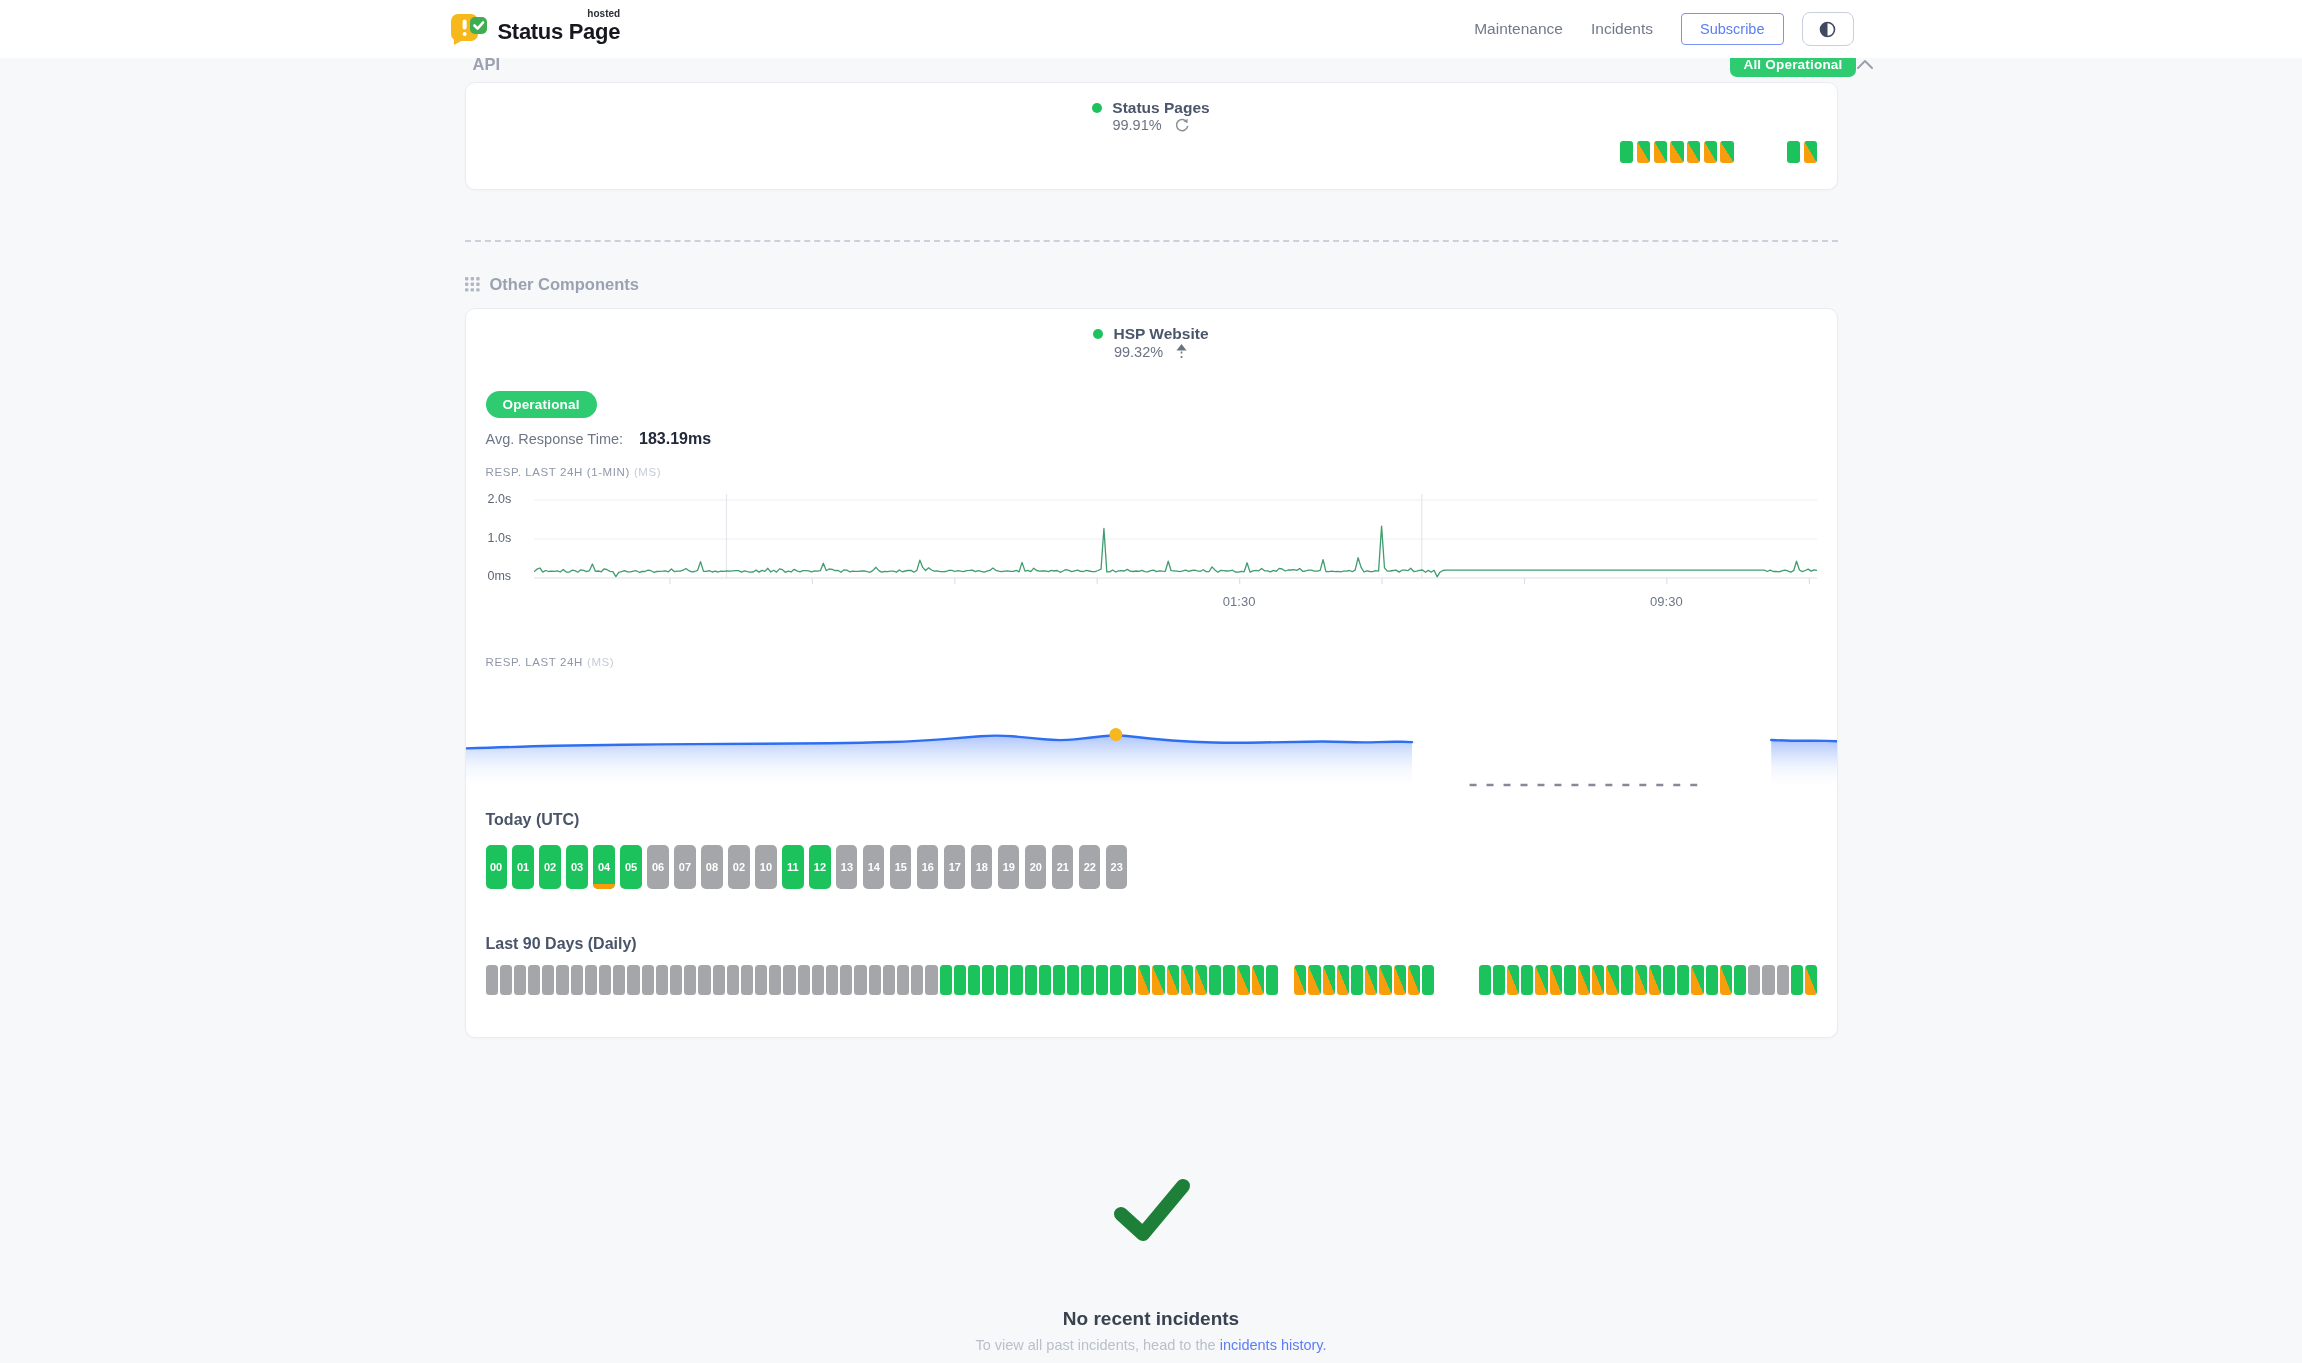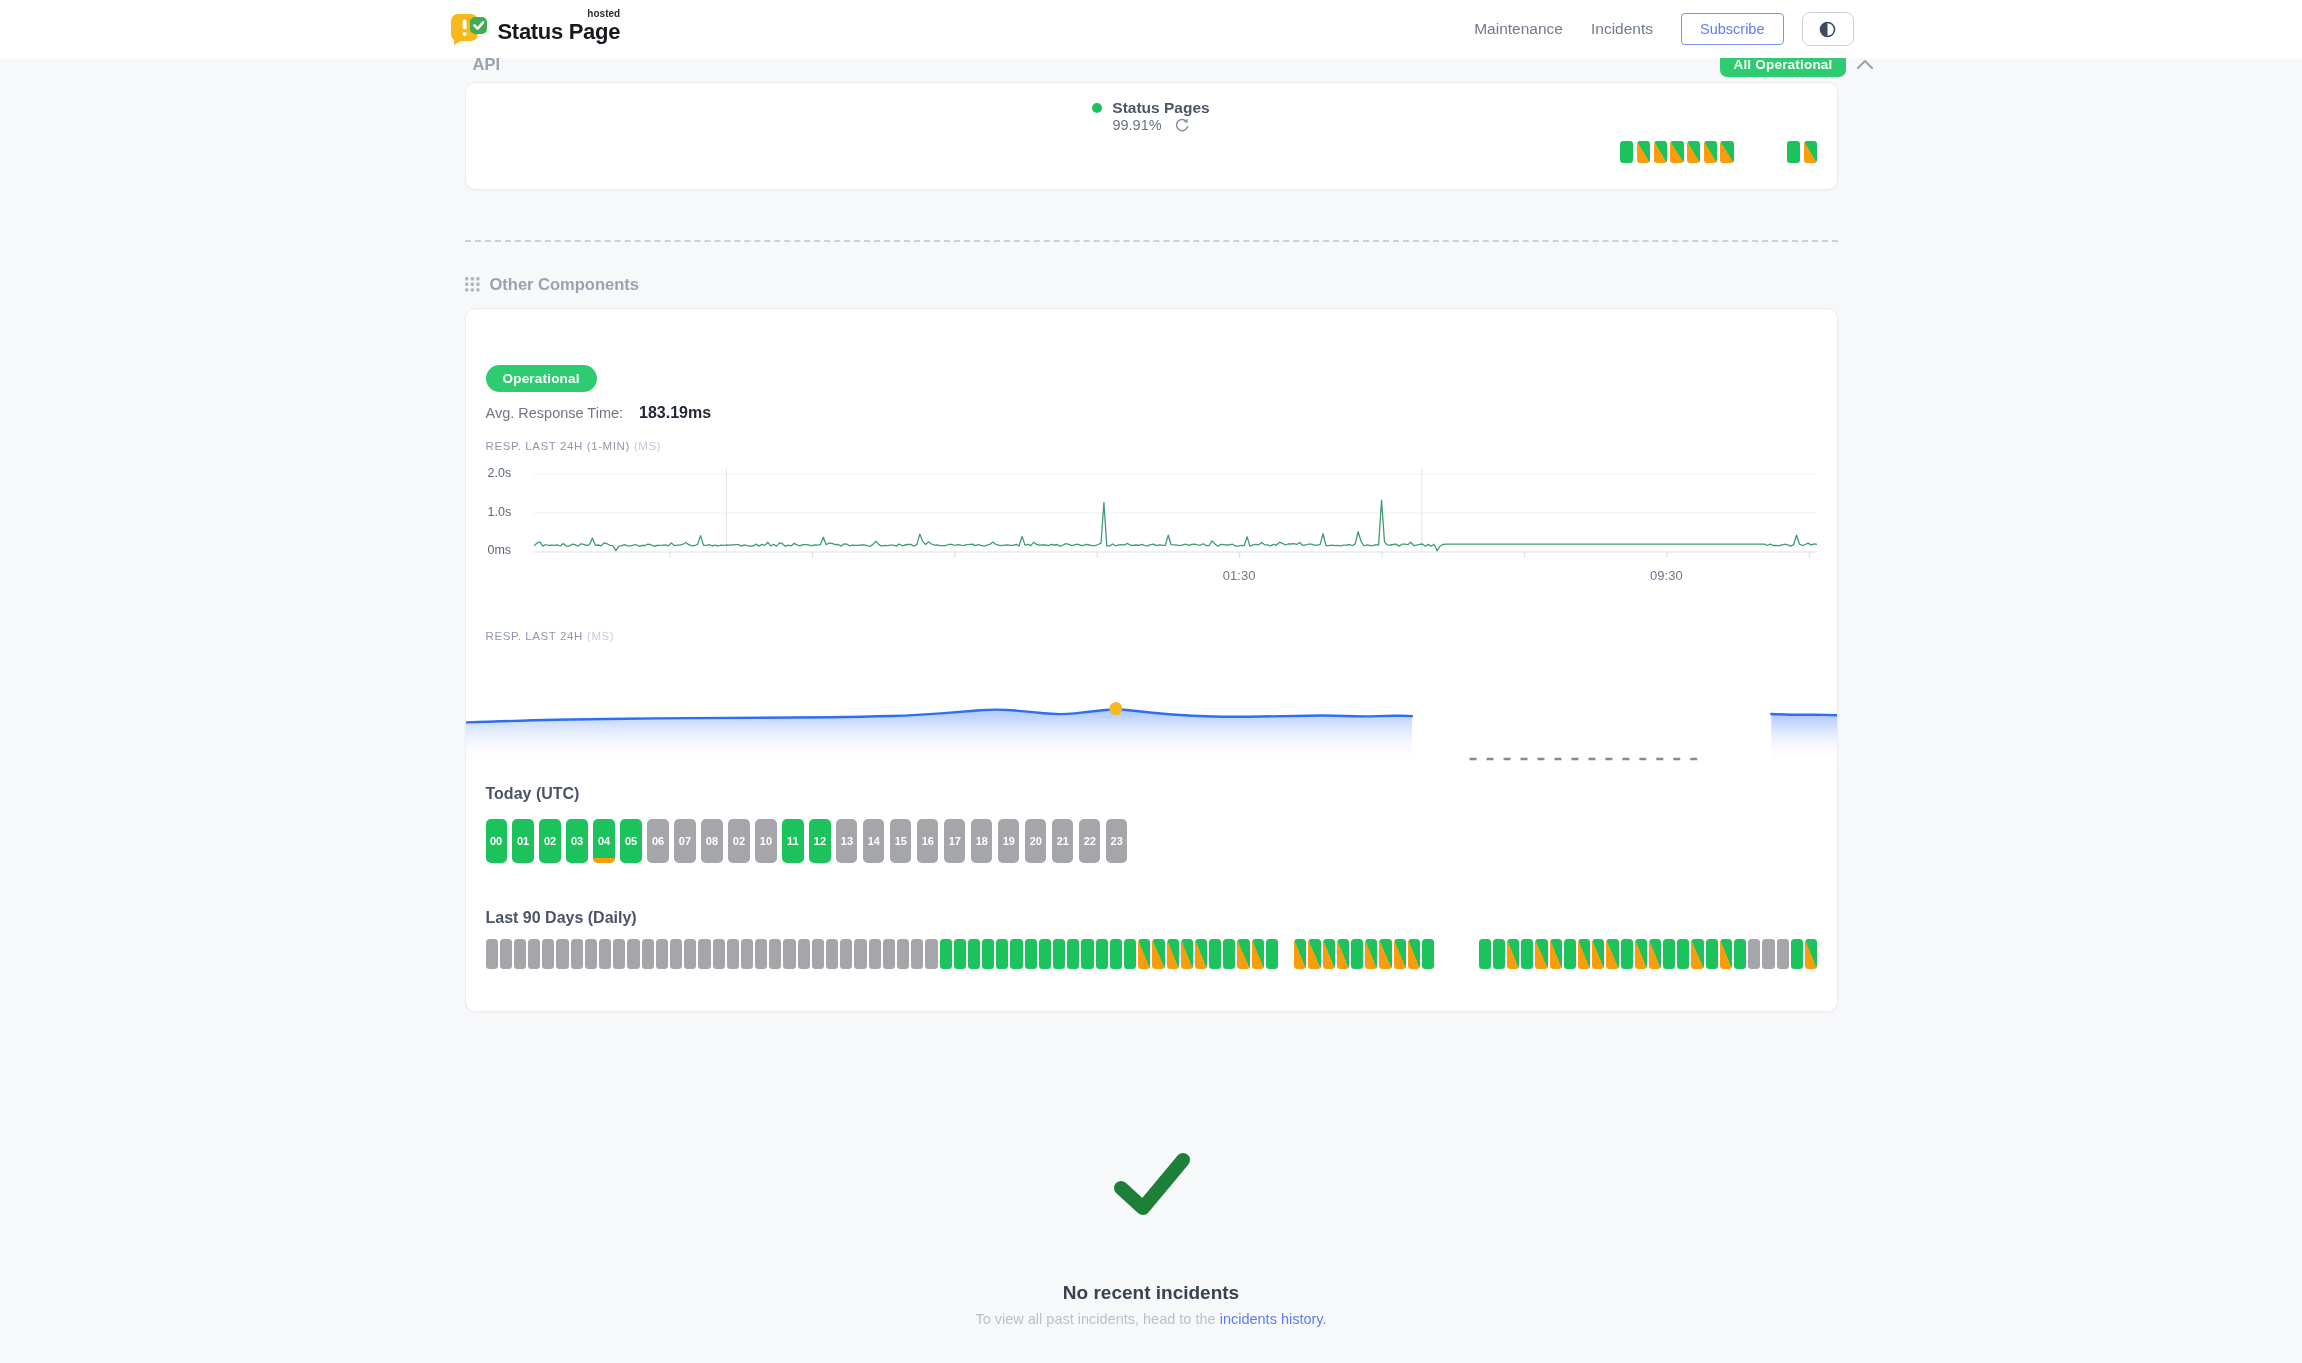--- a/index.html
+++ b/index.html
@@ -31,21 +31,21 @@
   }
   .theme-btn {
     width:52px; height:34px; background:#fff; border:1.5px solid #c9cfdd; border-radius:8px;
     display:flex; align-items:center; justify-content:center; cursor:pointer;
   }
 
   
   .sec-head { display:flex; align-items:center; justify-content:space-between; height:24px; }
   .sec-title { font-size:16.5px; font-weight:600; color:#9aa2b1; padding-left:8px; display:flex; align-items:center; gap:10px; }
   .sec-title.no-pad { padding-left:0; }
-  .sec-right { display:flex; align-items:center; gap:10px; margin-right:-36px; }
+  .sec-right { display:flex; align-items:center; gap:0; margin-right:-36px; }
   .badge-all {
     background:var(--badge-green); color:#fff; font-size:13.5px; font-weight:700;
     padding:5px 13px; border-radius:7px; letter-spacing:0.2px;
   }
   .chev { cursor:pointer; }
 
   .card {
     background:#fff; border:1px solid #eaecef; border-radius:10px;
     box-shadow:0 1px 2px rgba(30,40,60,0.03);
     padding:16px 20px 26px 20px; margin-top:6px;
@@ -267,20 +267,33 @@
             <rect x="0" y="11.2" width="3.4" height="3.4" rx="1"></rect>
               <rect x="5.6" y="11.2" width="3.4" height="3.4" rx="1"></rect>
               <rect x="11.2" y="11.2" width="3.4" height="3.4" rx="1"></rect>
           </g>
         </svg>
         <span>Other Components</span>
       </span>
     </div>
 
     <div class="card card2">
+      <div class="comp-row">
+        <div class="comp-left">
+          <span class="dot"></span>
+          <span class="comp-name">HSP Website</span>
+        </div>
+        <div class="comp-right">
+          <span class="uptime">99.32%</span>
+          <svg width="13" height="18" viewBox="0 0 13 18">
+            <path d="M6.5 1 L11.5 7.5 L1.5 7.5 Z" fill="#6a7382"></path>
+            <line x1="6.5" y1="8.5" x2="6.5" y2="17" stroke="#6a7382" stroke-width="1.6" stroke-dasharray="2 2.4"></line>
+          </svg>
+        </div>
+      </div>
 
       <span class="op-badge">Operational</span>
 
       <div class="avg-row">
         <span>Avg. Response Time:</span>
         <span class="avg-val">183.19ms</span>
       </div>
 
       <div class="resp-label">
         <span>RESP. LAST 24H (1-MIN)</span><span class="unit">(MS)</span>

